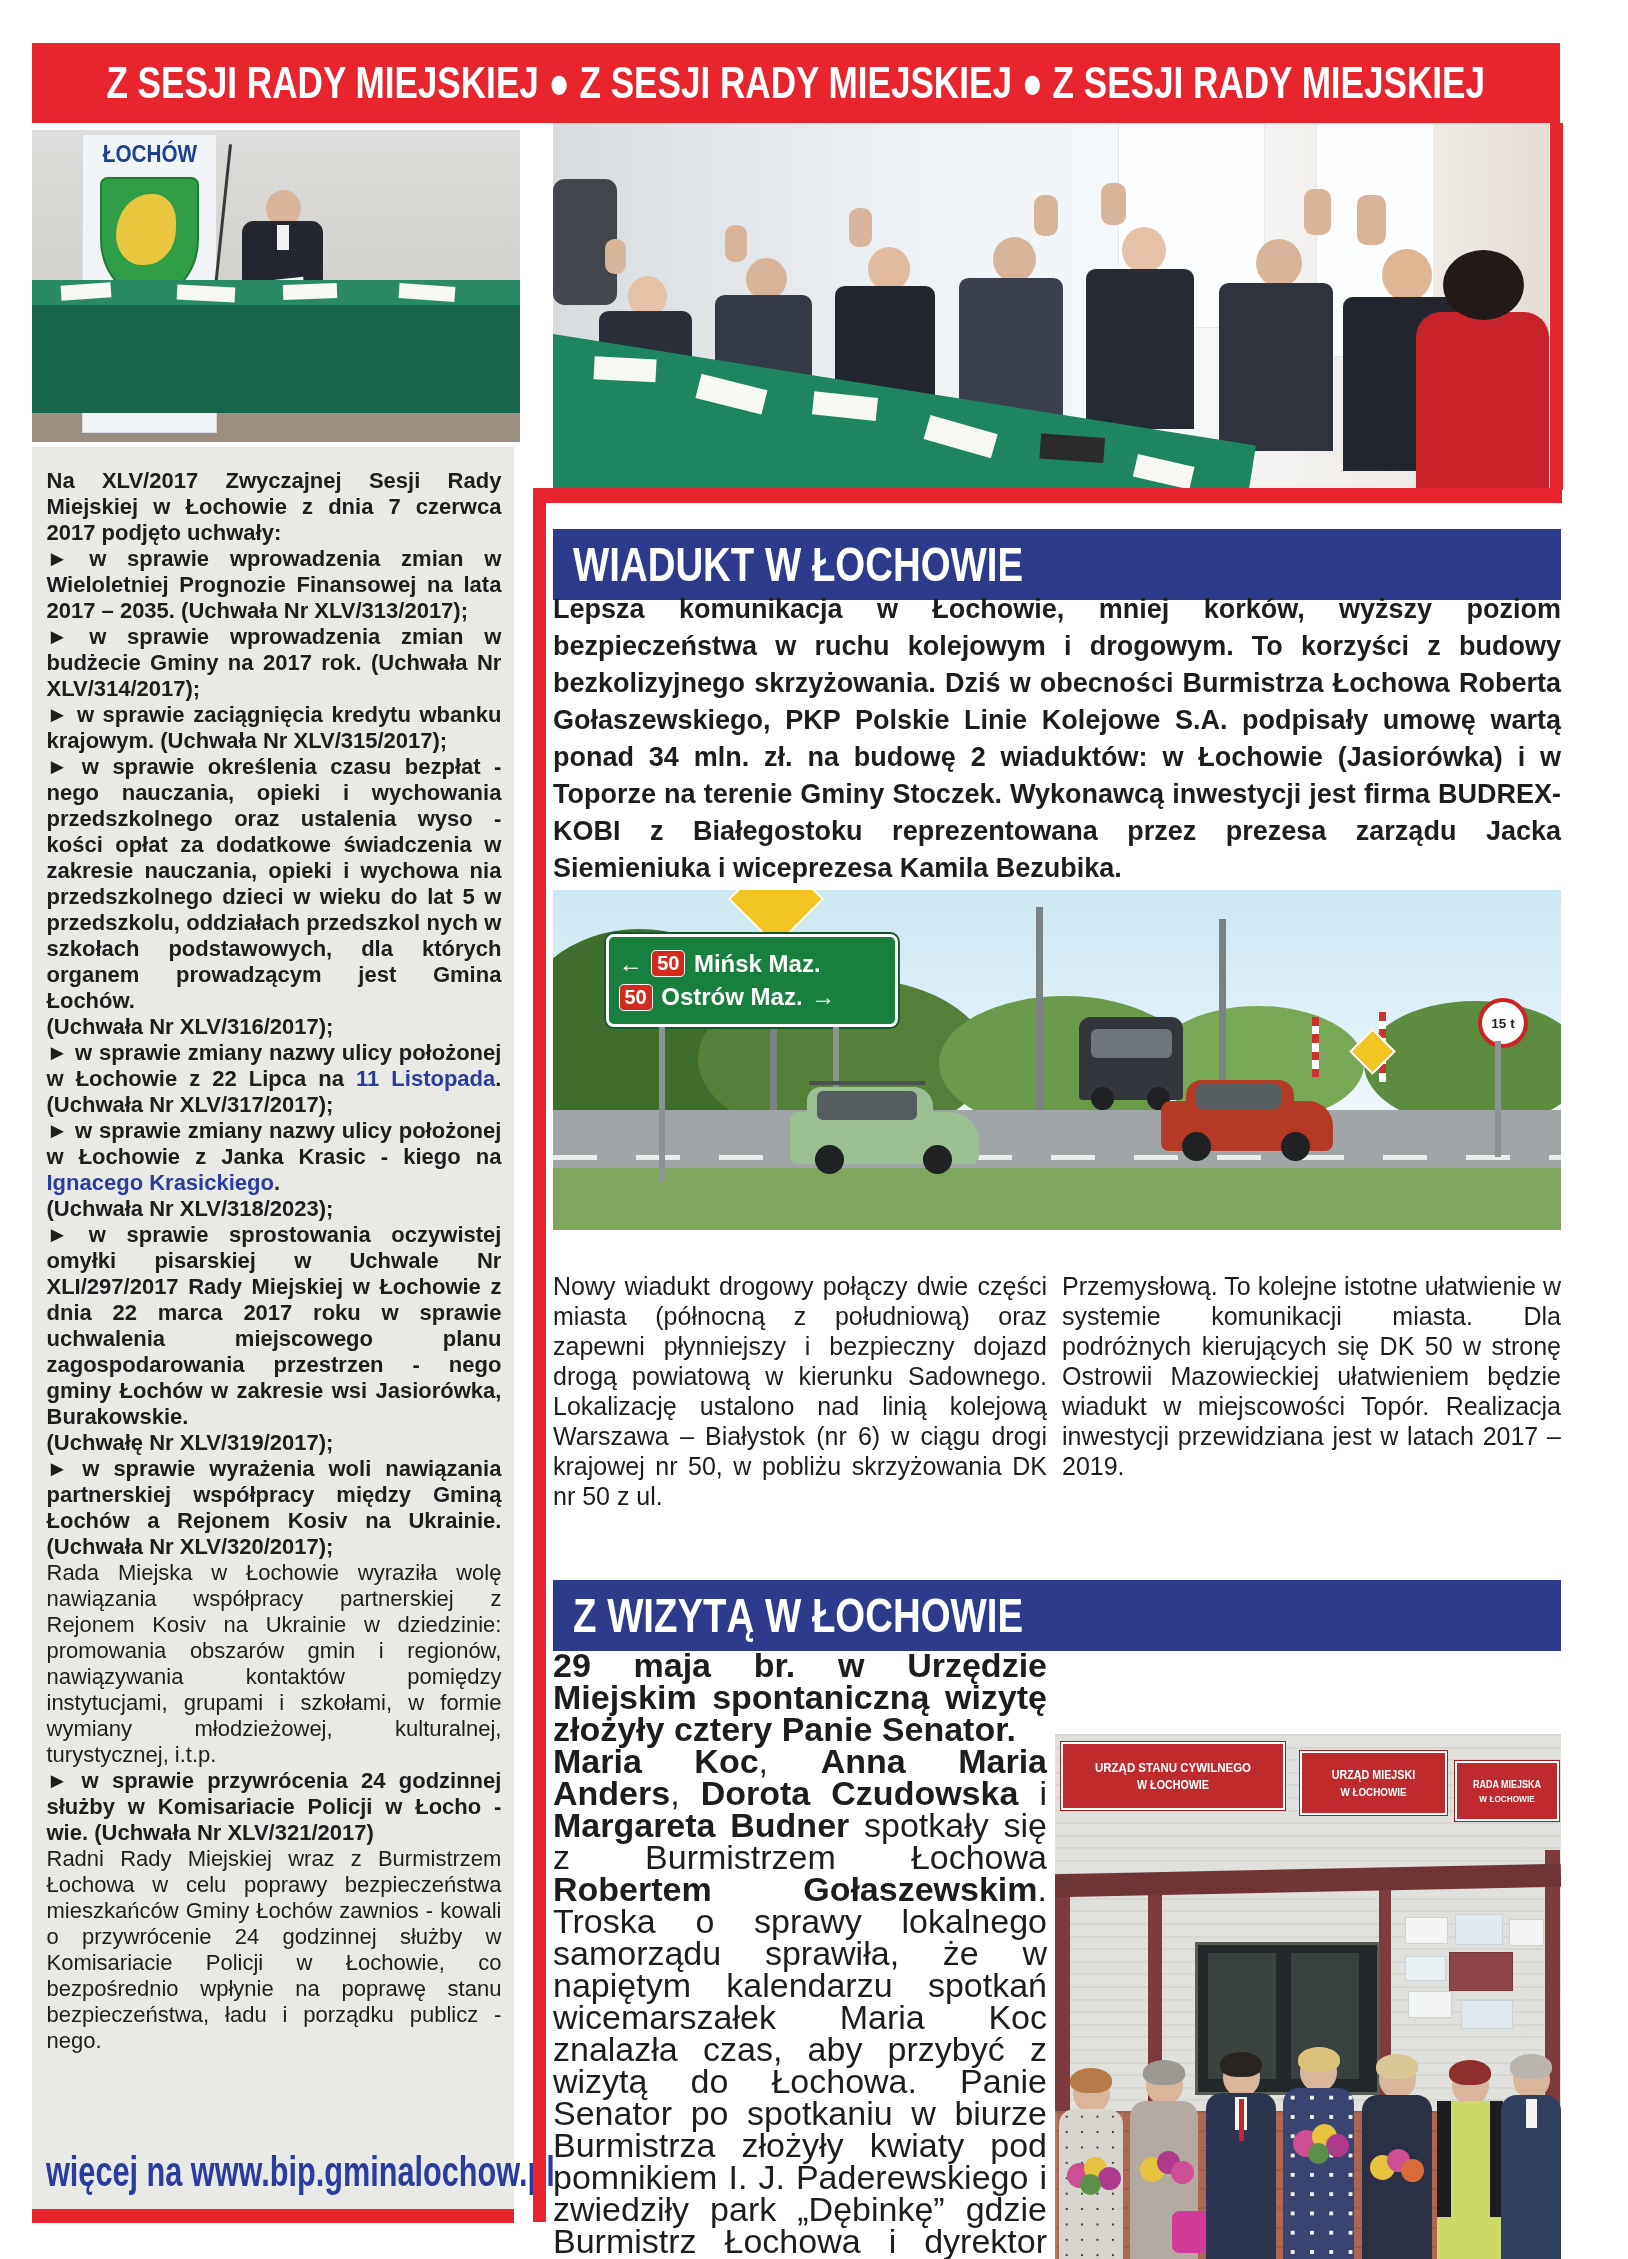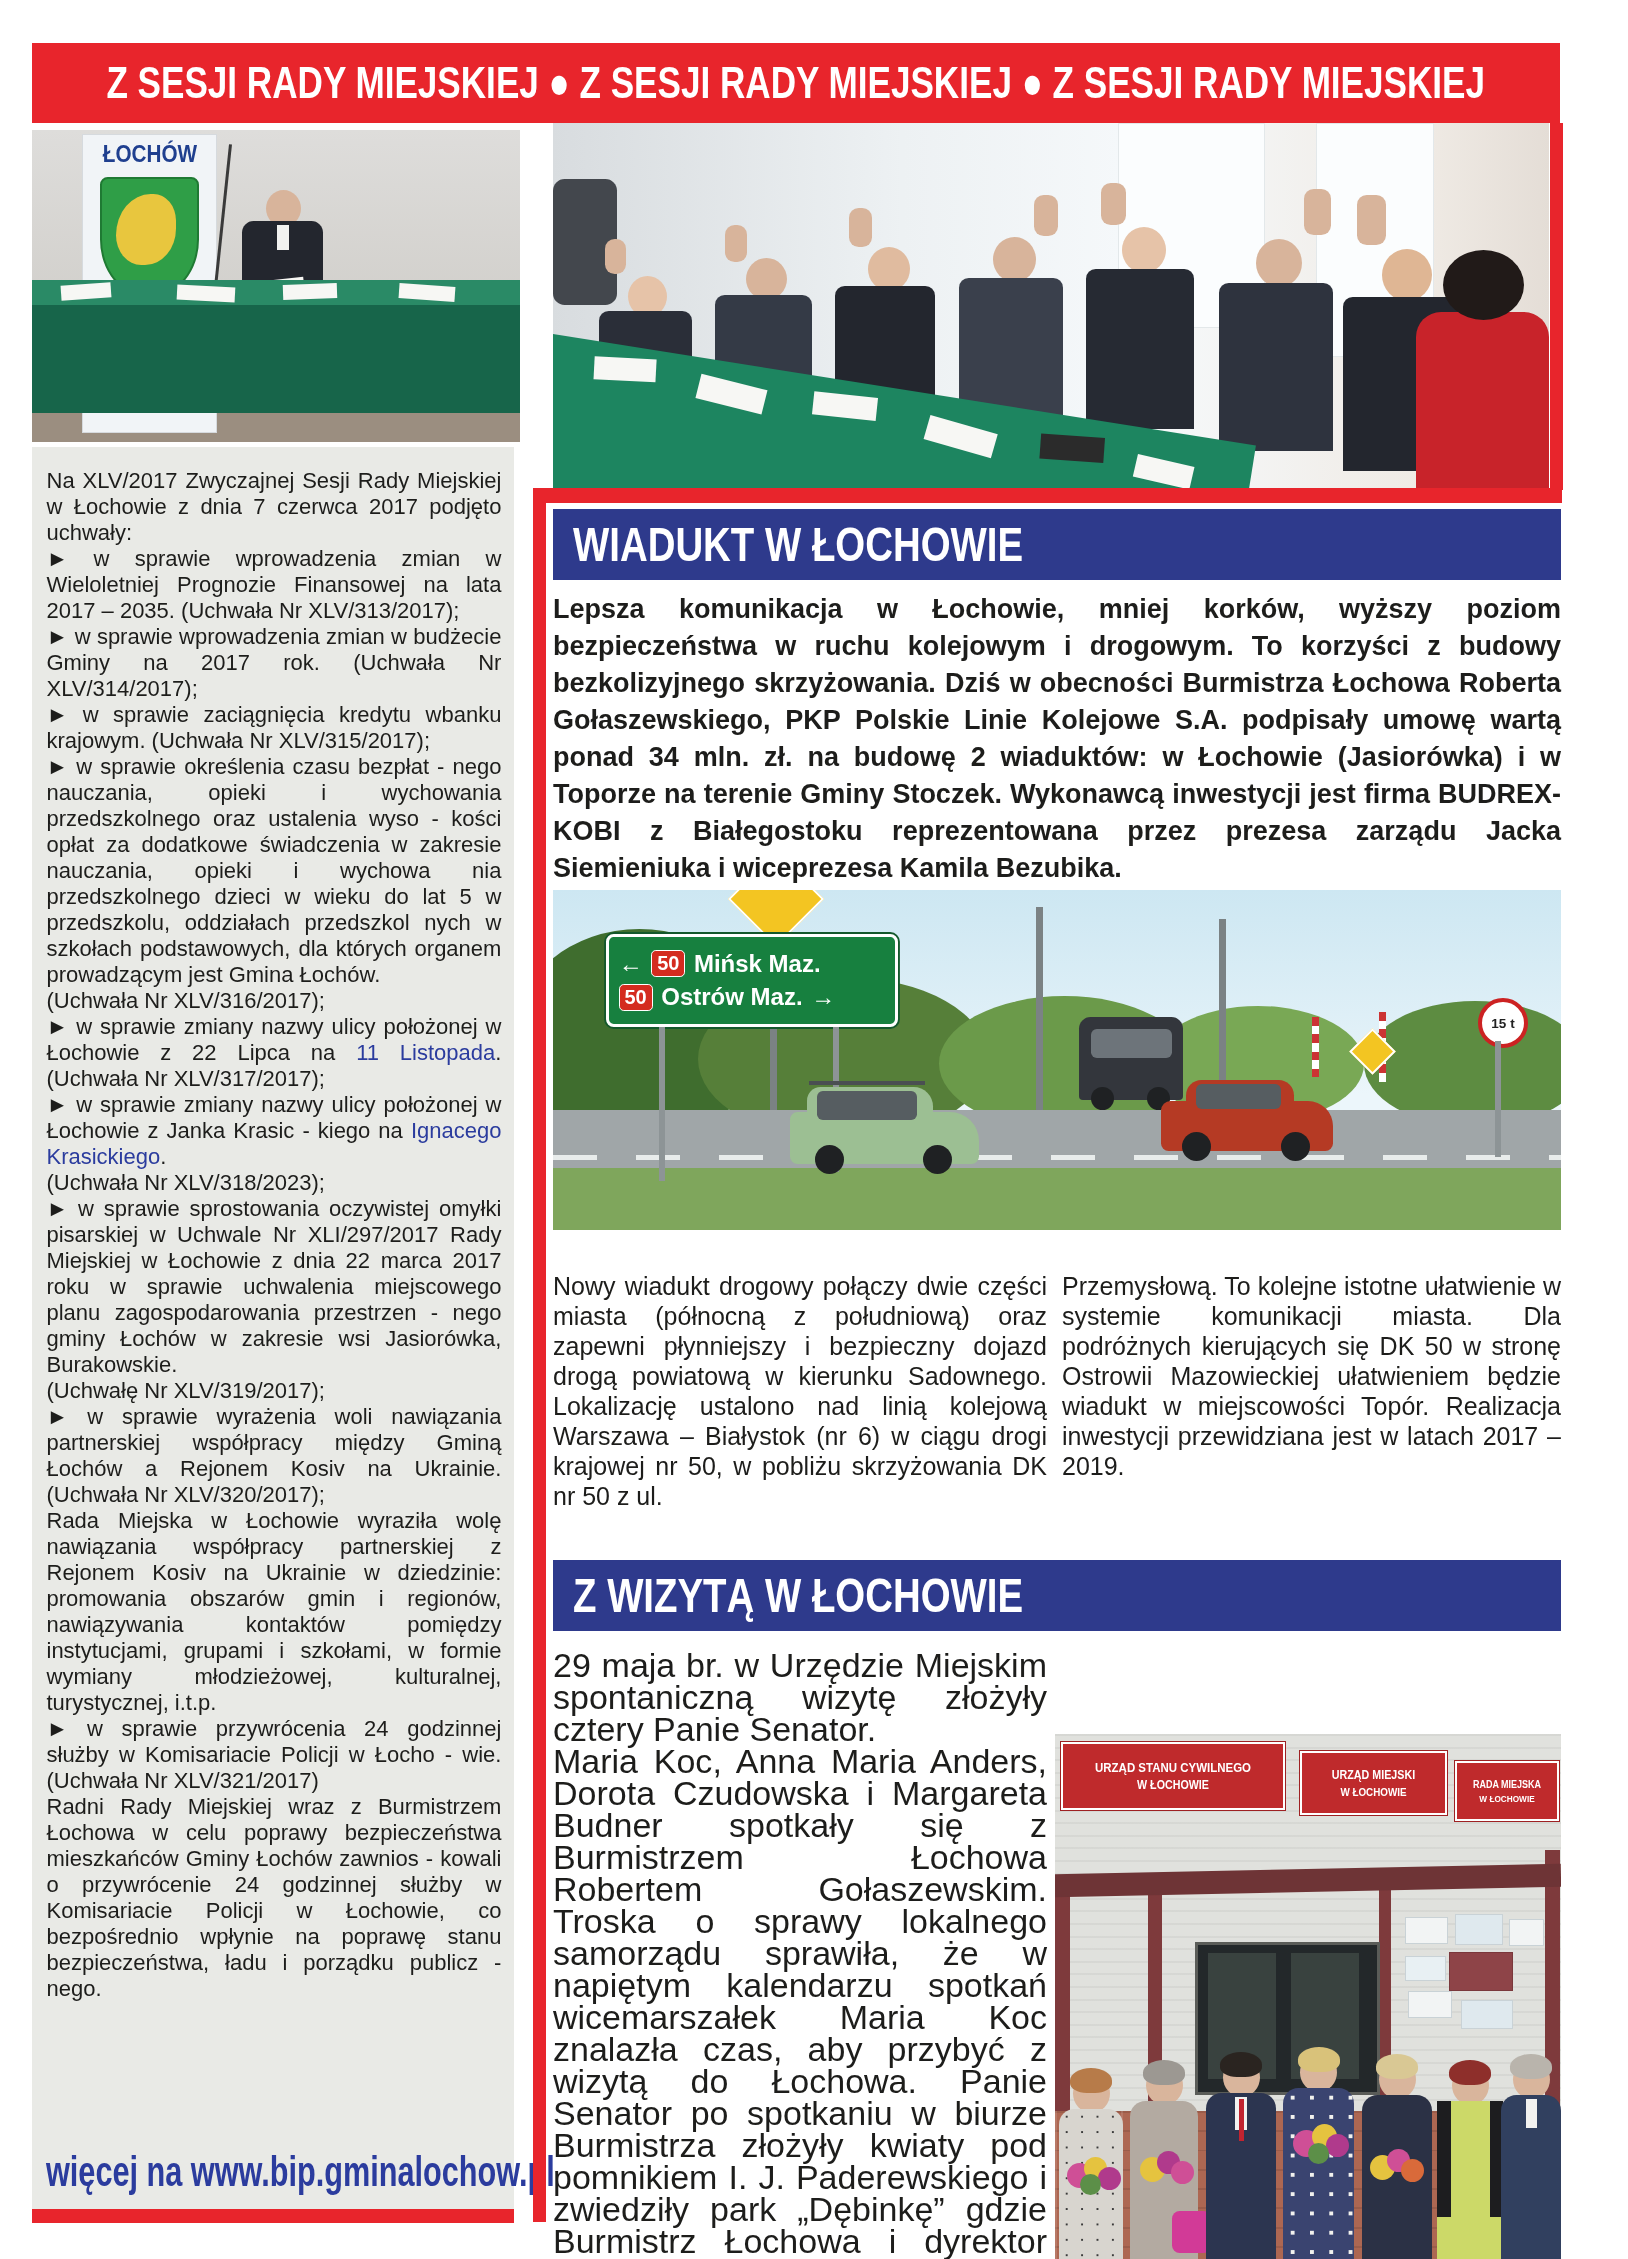--- a/index.html
+++ b/index.html
@@ -11,33 +11,33 @@
   .banner{left:32px;top:43px;width:1528px;height:80px;background:#e8252c;
           display:flex;align-items:center;justify-content:center;}
   .banner-text{color:#fff;font-weight:bold;font-size:45px;white-space:nowrap;
                transform:scaleX(.78);}
 
   
   .gray-block{left:32px;top:447px;width:482px;height:1762px;background:#e9eae6;}
   .resolutions{position:absolute;left:14.5px;right:12.6px;top:21px;
                font-size:22px;line-height:26px;text-align:justify;}
   .resolutions p{margin:0;}
-  .b{font-weight:400;}
+  .b{font-weight:700;}
   .c-blue{color:#2b3c9e;}
   .more-link{position:absolute;left:13.5px;bottom:13.5px;color:#2b3c9e;font-weight:bold;
              font-size:42px;white-space:nowrap;transform:scaleX(.73);transform-origin:left bottom;}
   .red-underbar{left:32px;top:2209px;width:482px;height:13.5px;background:#e8252c;}
 
   
   .red-h{left:533px;top:488px;width:1029px;height:14.5px;background:#e8252c;}
   .red-v{left:533px;top:488px;width:12.6px;height:1734px;background:#e8252c;}
   .vote-right-red{left:1550px;top:123px;width:12.6px;height:367px;background:#e8252c;}
 
   
-  .sec-header{width:1008px;height:71px;background:#2e3a8c;left:553px;}
+  .sec-header{width:1008px;height:71px;background:#2e3a8c;left:553px;margin-top:20px;}
   .sec-header span{display:block;color:#fff;font-weight:bold;font-size:48px;line-height:71px;
                    padding-left:25px;white-space:nowrap;transform:scaleX(.8);transform-origin:left center;}
   .h1{top:509px;} .h2{top:1560px;}
 
   
   .lead{left:553px;top:591px;width:1008px;font-size:27px;line-height:37px;
         font-weight:bold;text-align:justify;}
   .col-l{left:553px;top:1271px;width:494px;font-size:25px;line-height:30px;text-align:justify;}
   .col-r{left:1062px;top:1271px;width:499px;font-size:25px;line-height:30px;text-align:justify;}
   .visit-text{left:553px;top:1649px;width:494px;font-size:34px;line-height:32px;text-align:justify;}

